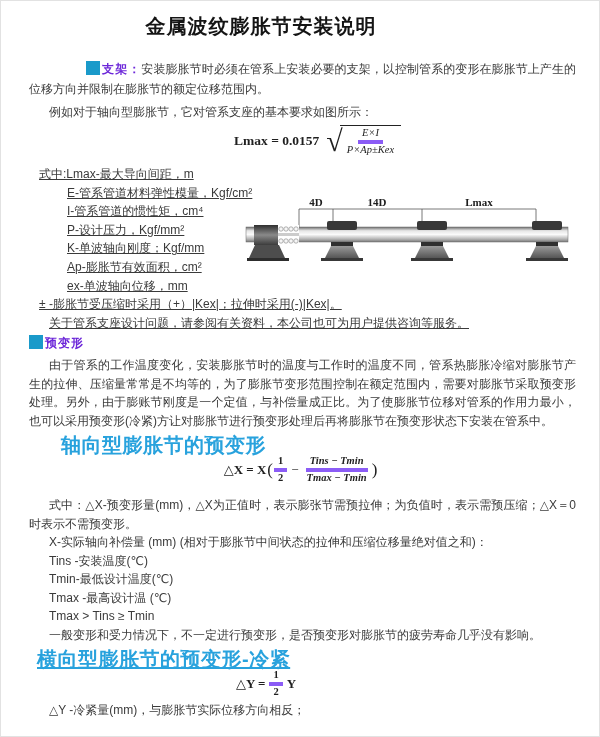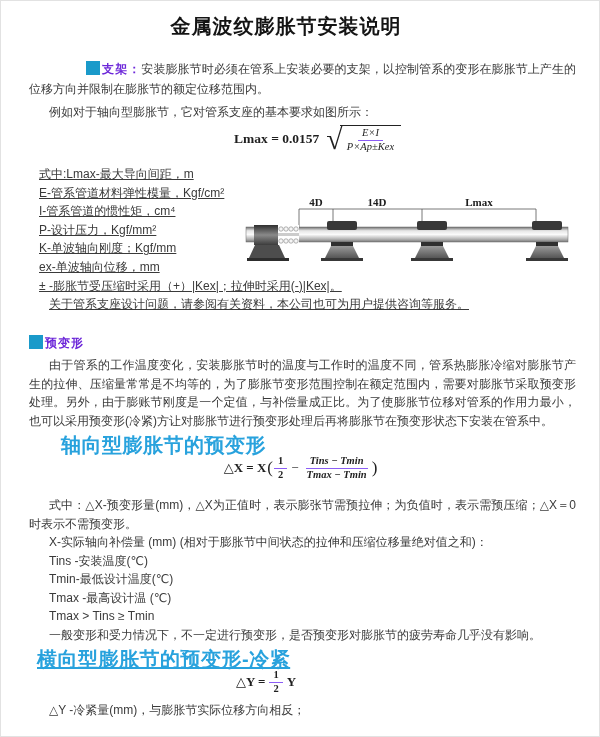--- a/index.html
+++ b/index.html
@@ -3,45 +3,45 @@
 <meta charset="utf-8">
 <style>
   html,body{margin:0;padding:0;background:#f2f2f2;}
   .page{
     position:relative;width:600px;height:737px;background:#ffffff;
     border:1px solid #e2e2e2;box-sizing:border-box;overflow:hidden;
     font-family:"Liberation Sans","DejaVu Sans",sans-serif;color:#3a3a3a;
   }
   .title{
     position:absolute;left:0;top:12px;width:520px;margin:0;
-    text-align:center;font-size:20px;font-weight:bold;color:#141414;letter-spacing:1px;padding-left:25px;
+    text-align:center;font-size:20px;font-weight:bold;color:#141414;letter-spacing:1px;
   }
   .para{margin:0;font-size:12px;line-height:20px;color:#3a3a3a;text-align:justify;}
   .sec1-p1{position:absolute;left:28px;top:58px;width:547px;text-indent:57px;}
   .sec1-p2{position:absolute;left:28px;top:101px;width:547px;text-indent:20px;}
   .marker{
     display:inline-block;width:14px;height:14px;background:#1a9aca;
     vertical-align:-2px;margin-right:2px;
   }
   .sec-label{font-size:12px;font-weight:bold;color:#6d28d9;letter-spacing:1px;font-family:Liberation Serif, serif;}
   .f-serif{font-family:"Liberation Serif","DejaVu Serif",serif;}
   
   .formula1{position:absolute;left:233px;top:124px;display:flex;align-items:center;color:#1f1f1f;}
   .f1-lhs{font-weight:bold;font-size:13.5px;}
   .sqrt{display:flex;align-items:center;margin-left:7px;}
   .sqrt .rad{font-size:30px;line-height:24px;font-weight:400;margin-right:-3px;color:#1f1f1f;}
   .sqrt .body{border-top:1.4px solid #222;padding:1px 3px 0 3px;}
   .frac{display:inline-flex;flex-direction:column;align-items:center;font-size:10.5px;line-height:1.2;vertical-align:middle;}
   .frac.it{font-style:italic;}
-  .frac .fn{padding:0 4px;border-bottom:1px solid #8b5cf6;white-space:nowrap;}
+  .frac .fn{padding:0 4px;border-bottom:4px solid #8b5cf6;white-space:nowrap;}
   .frac .fd{padding:0 4px;white-space:nowrap;}
   
   .vars{position:absolute;left:38px;top:164px;width:330px;}
   .vars p{margin:0;font-size:12px;line-height:18.6px;white-space:nowrap;text-decoration:underline;}
-  .vars p.ind17{margin-left:0;}
+  .vars p.ind17{margin-left:28px;}
   .vars p.ind10{margin-left:10px;white-space:normal;width:520px;}
   
   .diagram{position:absolute;left:240px;top:195px;}
   .dim-label{font:bold 11px "Liberation Serif","DejaVu Serif",serif;fill:#1d1d1d;}
   
   .sec2-head{position:absolute;left:28px;top:332px;}
   .sec2-para{position:absolute;left:28px;top:355px;width:547px;text-indent:20px;line-height:18.6px;}
   .subhead{position:absolute;margin:0;font-size:20px;font-weight:bold;color:#28a2dd;letter-spacing:0.5px;}
   .axial-head{left:60px;top:431px;}
   .lateral-head{left:36px;top:645px;text-decoration:underline;}
@@ -80,20 +80,21 @@
       </span>
     </span>
   </div>
 
   <div class="vars">
     <p>式中:Lmax-最大导向间距，m</p>
     <p class="ind17">E-管系管道材料弹性模量，Kgf/cm²</p>
     <p class="ind17">I-管系管道的惯性矩，cm⁴</p>
     <p class="ind17">P-设计压力，Kgf/mm²</p>
     <p class="ind17">K-单波轴向刚度；Kgf/mm</p>
+    <p class="ind17">Ap-膨胀节有效面积，cm²</p>
     <p class="ind17">ex-单波轴向位移，mm</p>
     <p>± -膨胀节受压缩时采用（+）|Kex|；拉伸时采用(-)|Kex|。</p>
     <p class="ind10">关于管系支座设计问题，请参阅有关资料，本公司也可为用户提供咨询等服务。</p>
   </div>
 
   <svg class="diagram" width="360" height="75" viewBox="0 0 360 75">
     <defs>
       <linearGradient id="pipeGrad" x1="0" y1="0" x2="0" y2="1">
         <stop offset="0" stop-color="#6f6f6f"></stop>
         <stop offset="0.25" stop-color="#e6e6e6"></stop>

